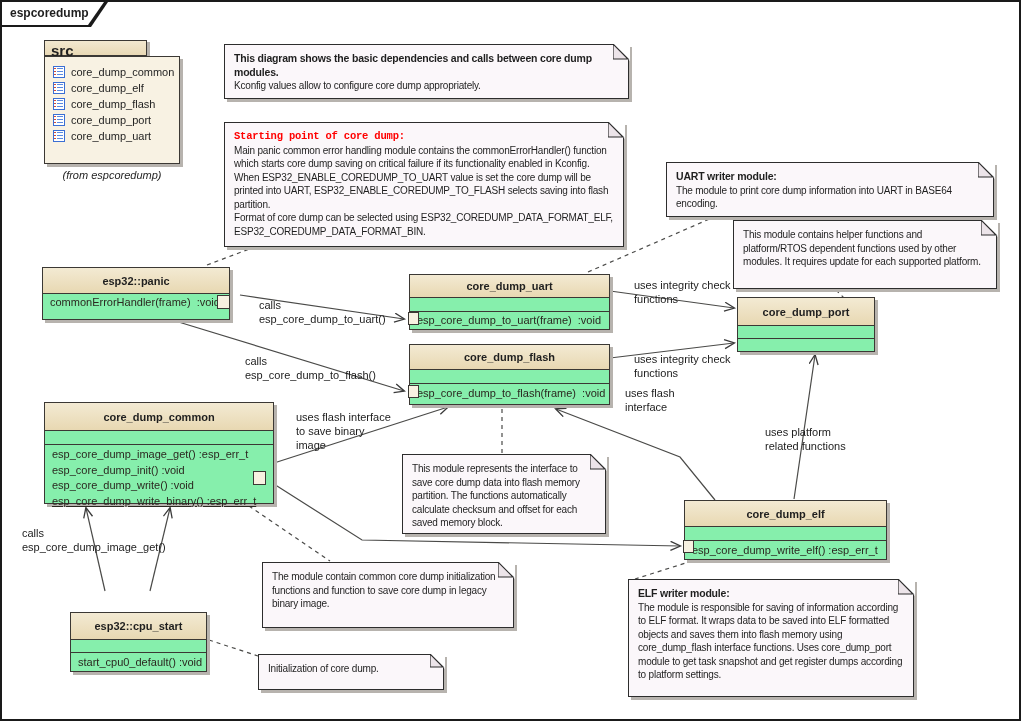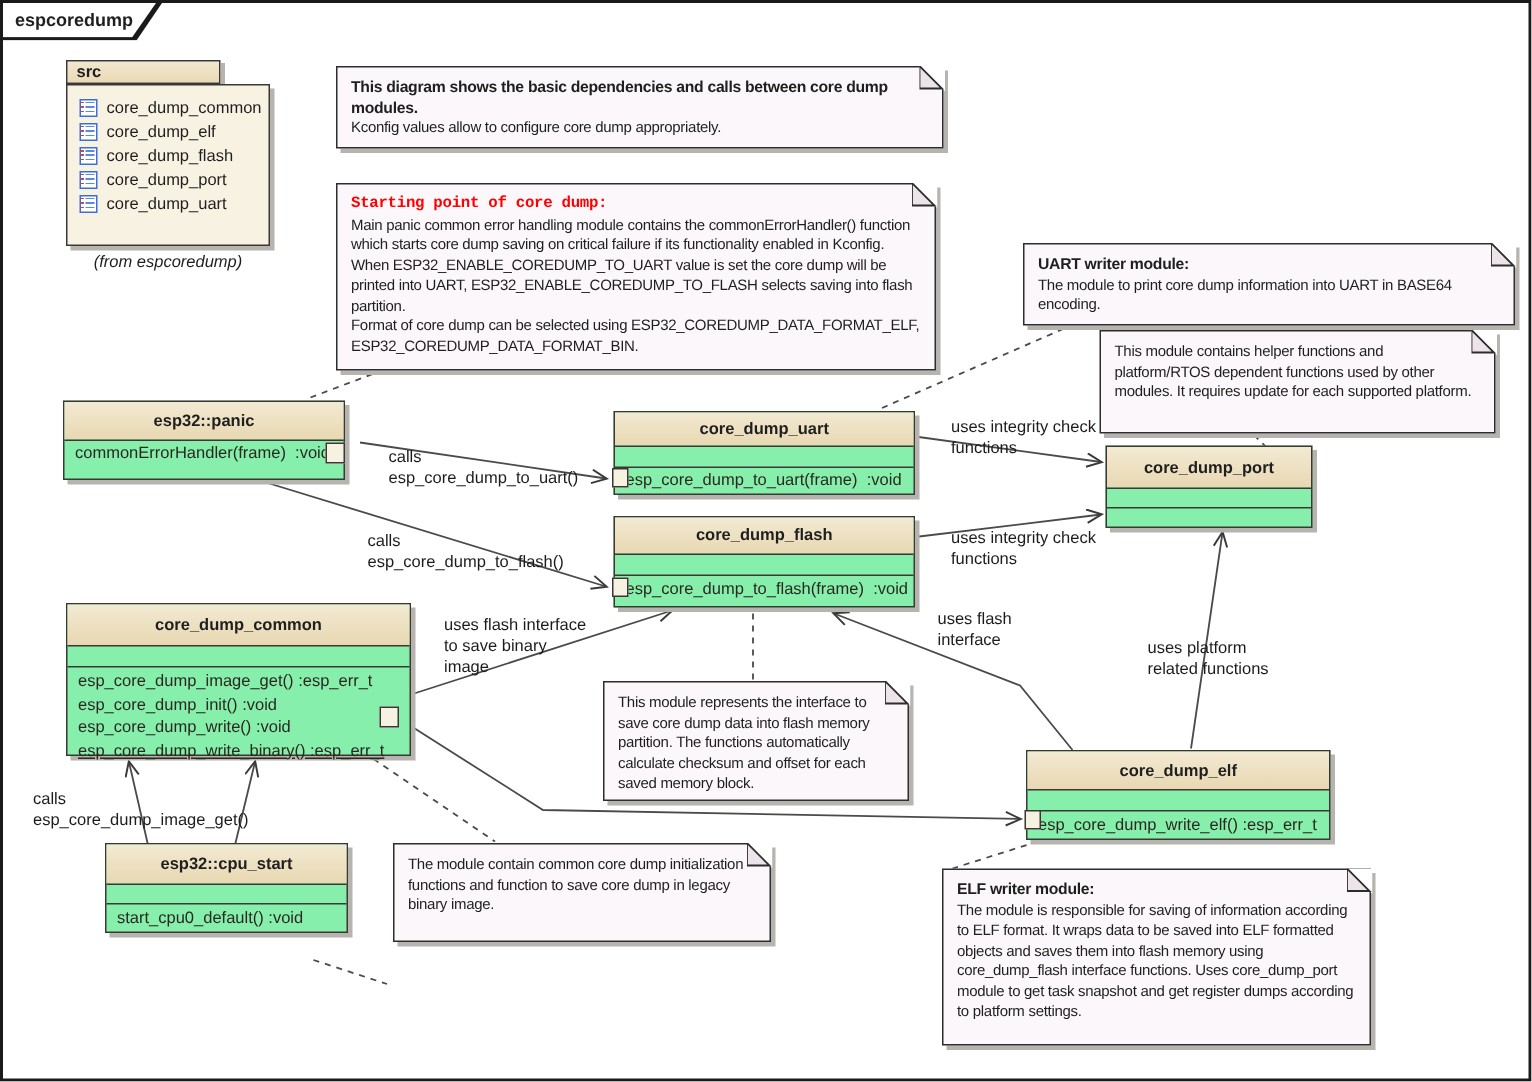--- a/index.html
+++ b/index.html
@@ -9,21 +9,21 @@
     font-family:"Liberation Sans","DejaVu Sans",sans-serif;color:#1f1f1f;
   }
   
   .tab-outer{position:absolute;left:0;top:0;width:106px;height:25px;background:#1a1a1a;
     clip-path:polygon(0 0,100% 0,calc(100% - 17px) 100%,0 100%);}
   .tab-inner{position:absolute;left:0;top:0;width:102px;height:23px;background:#ffffff;
     clip-path:polygon(0 0,100% 0,calc(100% - 16px) 100%,0 100%);
     font-weight:bold;font-size:12px;padding:4px 0 0 8px;box-sizing:border-box;}
   
   .pkg-tab{position:absolute;background:linear-gradient(180deg,#F2E8D0,#E9D9B5);
-    border:1.5px solid #3B3834;box-sizing:border-box;font-weight:bold;font-size:11px;
+    border:1.5px solid #3B3834;box-sizing:border-box;font-weight:bold;font-size:15px;
     padding:1px 0 0 6px;box-shadow:3px 2px 0 #b7b3ae;}
   .pkg-body{position:absolute;background:#F8F2E3;border:1.5px solid #3B3834;
     box-sizing:border-box;box-shadow:3px 3px 0 #b7b3ae;padding:7px 0 0 8px;}
   .pkg-item{display:flex;align-items:center;height:16px;font-size:11px;}
   .item-icon{width:12px;height:12px;border:1px solid #3b6fd4;background:#fff;
     margin-right:6px;flex:0 0 auto;position:relative;box-sizing:border-box;}
   .item-icon::before{content:'';position:absolute;left:3px;right:1px;top:1px;bottom:1px;
     background:repeating-linear-gradient(180deg,#5a8ae0 0 1px,transparent 1px 3px);}
   .item-icon::after{content:'';position:absolute;left:0;top:1px;bottom:1px;width:2px;
     background:repeating-linear-gradient(180deg,#d04a3a 0 1px,transparent 1px 3px);}
@@ -128,21 +128,21 @@
     <svg class="fold" width="17" height="17" viewBox="0 0 17 17">
       <path d="M0,0 L17,0 L17,17 Z" fill="#ffffff"></path>
       <path d="M0,0 L15,15 L0,15 Z" fill="#ece4e9" stroke="#2d2d2d" stroke-width="1.2"></path>
       </svg>
     <div class="nt red">Starting point of core dump:</div>
     <div class="nb">Main panic  common error handling module contains the commonErrorHandler() function which starts core dump saving on critical failure if its functionality enabled in Kconfig.
 When ESP32_ENABLE_COREDUMP_TO_UART value is set the core dump will be printed into UART, ESP32_ENABLE_COREDUMP_TO_FLASH selects saving into flash partition.
 Format of core dump can be selected using ESP32_COREDUMP_DATA_FORMAT_ELF, ESP32_COREDUMP_DATA_FORMAT_BIN.</div>
   </div>
 
-  <div class="note" style="left:680px;top:160px;width:328px;height:55px">
+  <div class="note" style="left:664px;top:160px;width:328px;height:55px">
     <svg class="fold" width="17" height="17" viewBox="0 0 17 17">
       <path d="M0,0 L17,0 L17,17 Z" fill="#ffffff"></path>
       <path d="M0,0 L15,15 L0,15 Z" fill="#ece4e9" stroke="#2d2d2d" stroke-width="1.2"></path>
       </svg>
     <div class="nt">UART writer module:</div>
     <div class="nb">The module to print core dump information into UART in BASE64 encoding.</div>
   </div>
 
   <div class="note" style="left:731px;top:218px;width:264px;height:69px">
     <svg class="fold" width="17" height="17" viewBox="0 0 17 17">
@@ -161,20 +161,27 @@
   </div>
 
   <div class="note" style="left:260px;top:560px;width:252px;height:66px">
     <svg class="fold" width="17" height="17" viewBox="0 0 17 17">
       <path d="M0,0 L17,0 L17,17 Z" fill="#ffffff"></path>
       <path d="M0,0 L15,15 L0,15 Z" fill="#ece4e9" stroke="#2d2d2d" stroke-width="1.2"></path>
       </svg>
     <div class="nb">The module contain common core dump initialization functions and function to save core dump in legacy binary image.</div>
   </div>
 
+  <div class="note" style="left:256px;top:652px;width:186px;height:36px">
+    <svg class="fold" width="15" height="15" viewBox="0 0 15 15">
+      <path d="M0,0 L15,0 L15,15 Z" fill="#ffffff"></path>
+      <path d="M0,0 L13,13 L0,13 Z" fill="#ece4e9" stroke="#2d2d2d" stroke-width="1.2"></path>
+      </svg>
+    <div class="nb">Initialization of core dump.</div>
+  </div>
 
   <div class="note" style="left:626px;top:577px;width:286px;height:118px">
     <svg class="fold" width="17" height="17" viewBox="0 0 17 17">
       <path d="M0,0 L17,0 L17,17 Z" fill="#ffffff"></path>
       <path d="M0,0 L15,15 L0,15 Z" fill="#ece4e9" stroke="#2d2d2d" stroke-width="1.2"></path>
       </svg>
     <div class="nt">ELF writer module:</div>
     <div class="nb">The module is responsible for saving of information according to ELF format. It wraps data to be saved into ELF formatted objects and saves them into flash memory using core_dump_flash interface functions. Uses core_dump_port module to get task snapshot and get register dumps according to platform settings.</div>
   </div>
 
@@ -209,21 +216,21 @@
     <div class="m">esp_core_dump_write() :void</div>
     <div class="m u">esp_core_dump_write_binary() :esp_err_t</div>
   </div>
 
   <div class="cls" style="left:682px;top:498px;width:203px;height:60px">
     <div class="cls-h" style="height:26px">core_dump_elf</div>
     <div class="cls-a" style="height:14px"></div>
     <div class="m" style="padding-top:3px">esp_core_dump_write_elf() :esp_err_t</div>
   </div>
 
-  <div class="cls" style="left:68px;top:560px;width:162px;height:60px">
+  <div class="cls" style="left:68px;top:610px;width:137px;height:60px">
     <div class="cls-h" style="height:27px">esp32::cpu_start</div>
     <div class="cls-a" style="height:13px"></div>
     <div class="m" style="padding-top:3px">start_cpu0_default() :void</div>
   </div>
 
   <div class="csq" style="left:215px;top:293px;width:13px;height:14px"></div>
   <div class="csq" style="left:406px;top:310px;width:11px;height:13px"></div>
   <div class="csq" style="left:406px;top:383px;width:11px;height:13px"></div>
   <div class="csq" style="left:681px;top:538px;width:11px;height:13px"></div>
   <div class="csq" style="left:251px;top:469px;width:13px;height:14px"></div>
@@ -232,20 +239,20 @@
 esp_core_dump_to_uart()</div>
   <div class="elabel" style="left:243px;top:352px">calls
 esp_core_dump_to_flash()</div>
   <div class="elabel" style="left:632px;top:276px">uses integrity check
 functions</div>
   <div class="elabel" style="left:632px;top:350px">uses integrity check
 functions</div>
   <div class="elabel" style="left:294px;top:408px">uses flash interface
 to save binary
 image</div>
-  <div class="elabel" style="left:623px;top:404px">uses flash
+  <div class="elabel" style="left:623px;top:384px">uses flash
 interface</div>
   <div class="elabel" style="left:763px;top:423px">uses platform
 related functions</div>
   <div class="elabel" style="left:20px;top:524px">calls
 esp_core_dump_image_get()</div>
 
 </div>
 
 </body></html>

